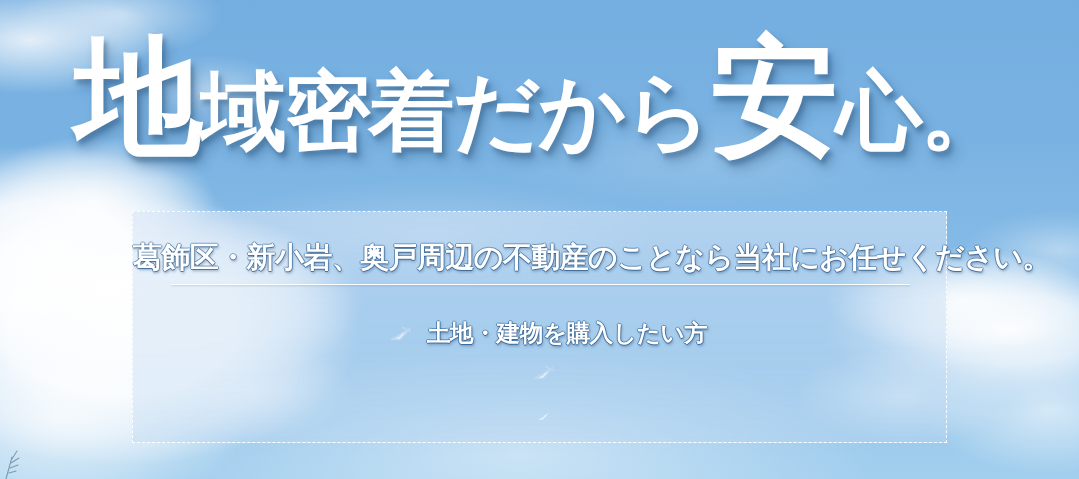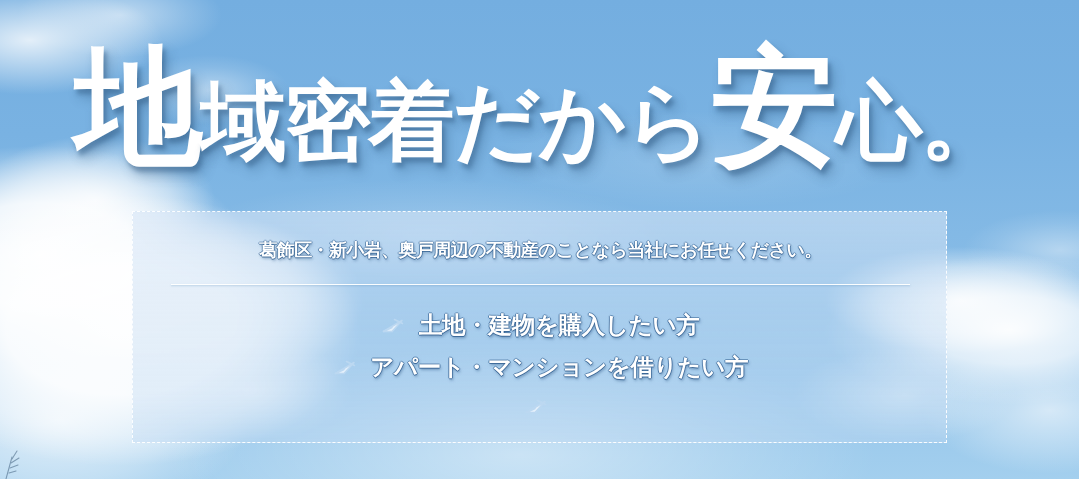--- a/index.html
+++ b/index.html
@@ -72,21 +72,21 @@
 
   
   .headline {
     position: absolute;
     left: 0;
     top: 22px;
     width: 1079px;
     text-align: center;
     white-space: nowrap;
     color: #ffffff;
-    font-family: Liberation Sans, sans-serif;
+    font-family: Liberation Mono, monospace;
     font-weight: 700;
     line-height: 1;
     letter-spacing: -2px;
     text-shadow:
       3px 5px 4px rgba(40,80,120,0.40),
       6px 9px 12px rgba(40,80,120,0.30);
   }
   .headline .big {
     font-size: 128px;
     vertical-align: baseline;
@@ -111,21 +111,21 @@
        rgba(190,216,242,0.38) 100%);
     backdrop-filter: blur(1px);
   }
   .panel-subtitle {
     position: absolute;
     left: 0;
     top: 26px;
     width: 815px;
     text-align: center;
     color: #ffffff;
-    font-size: 18px;
+    font-size: 29px;
     font-weight: 700;
     letter-spacing: -0.6px;
     white-space: nowrap;
     text-shadow:
       0 1px 0 rgba(46,92,142,0.75),
       1px 0 0 rgba(46,92,142,0.55),
       -1px 0 0 rgba(46,92,142,0.55),
       0 -1px 0 rgba(46,92,142,0.45),
       1px 2px 3px rgba(40,80,125,0.45);
   }
@@ -136,21 +136,21 @@
     width: 739px;
     height: 1px;
     background: rgba(255,255,255,0.95);
     box-shadow: 0 1px 2px rgba(70,120,165,0.35);
   }
   .panel-list {
     position: absolute;
     left: 0;
     top: 92px;
     width: 815px;
-    margin: 0;
+    margin: 8px;
     padding: 0;
     list-style: none;
   }
   .panel-list li {
     display: block;
     text-align: center;
     height: 42px;
     line-height: 42px;
     white-space: nowrap;
   }
@@ -218,21 +218,20 @@
       </li>
 
       <li>
         <svg class="bullet-icon" viewBox="0 0 24 16">
           <g fill="none" stroke="#bcd8f1" stroke-width="1.5" stroke-linejoin="round" stroke-linecap="round">
             <path d="M2.5 13.5 L21 2.5 L11 13.5 Z" fill="#e6f1fb"></path>
             <path d="M2.5 13.5 L11 9.5"></path>
             <path d="M13.5 1.5 L21.5 5.5"></path>
           </g>
         </svg>
-        <span class="bullet-text">アパート・マンションを借りたい方</span>
       </li>
 
       <li>
         <svg class="bullet-icon" viewBox="0 0 24 16">
           <g fill="none" stroke="#bcd8f1" stroke-width="1.5" stroke-linejoin="round" stroke-linecap="round">
             <path d="M2.5 13.5 L21 2.5 L11 13.5 Z" fill="#e6f1fb"></path>
             <path d="M2.5 13.5 L11 9.5"></path>
             <path d="M13.5 1.5 L21.5 5.5"></path>
           </g>
         </svg>

